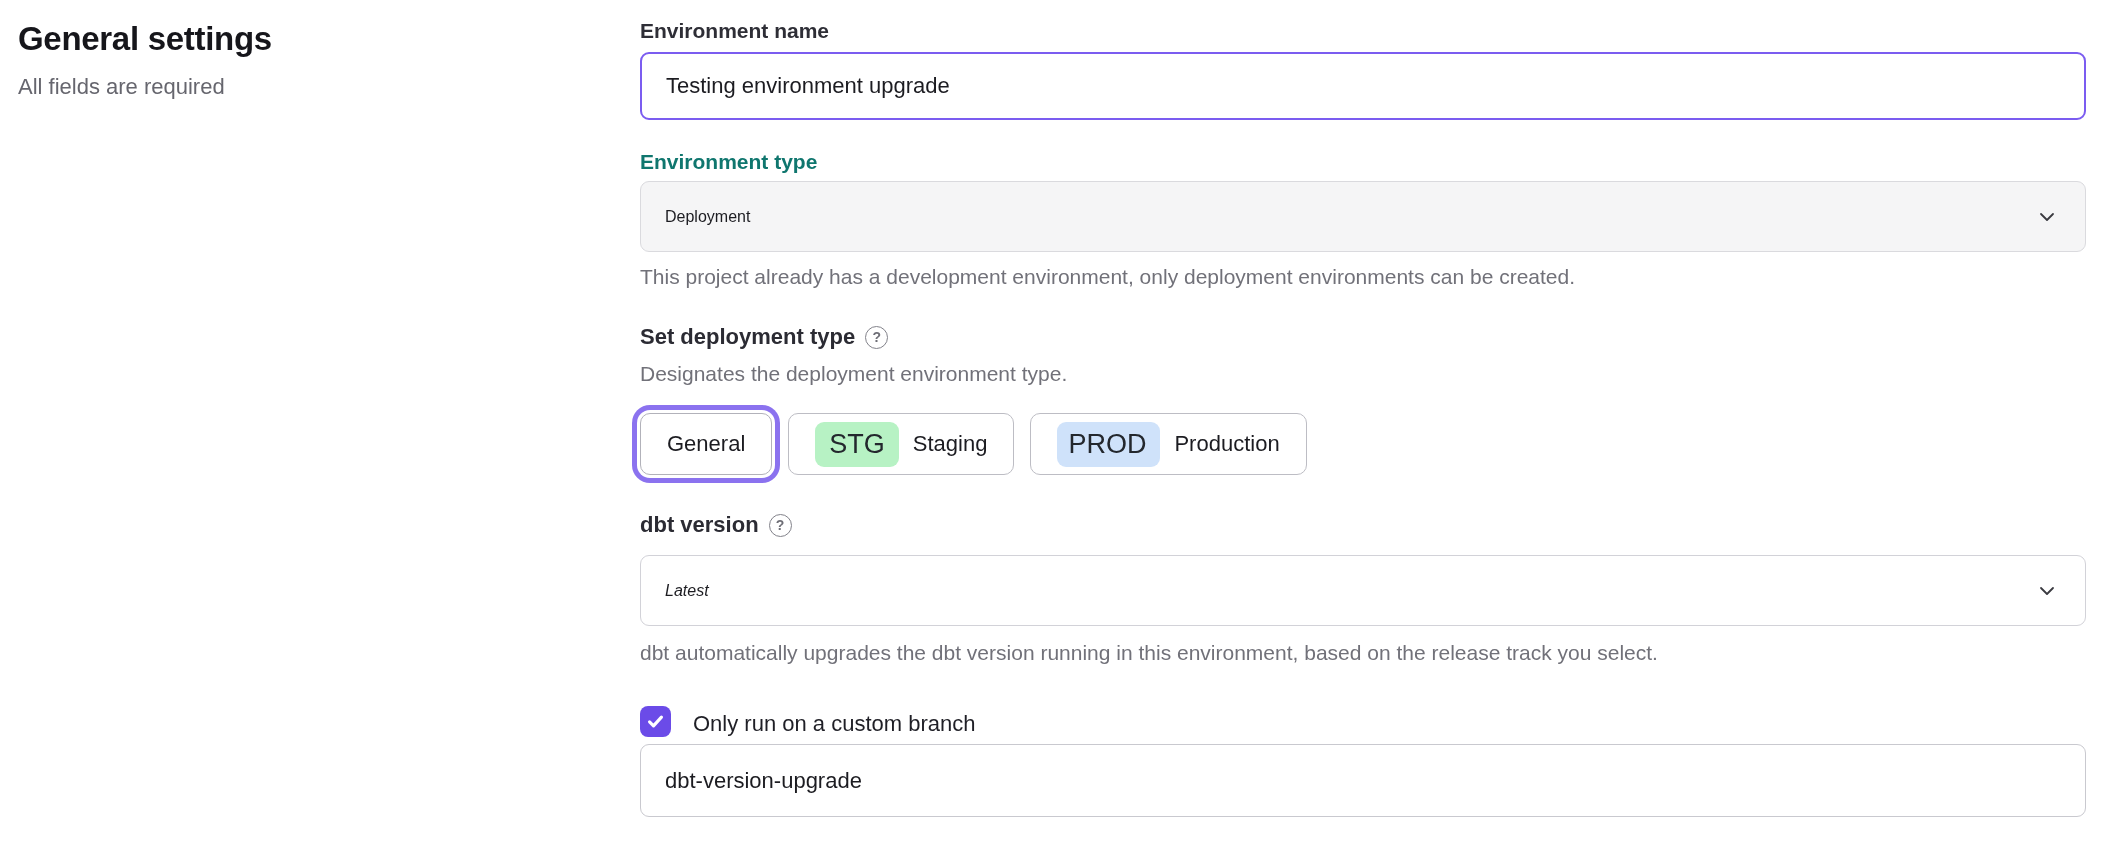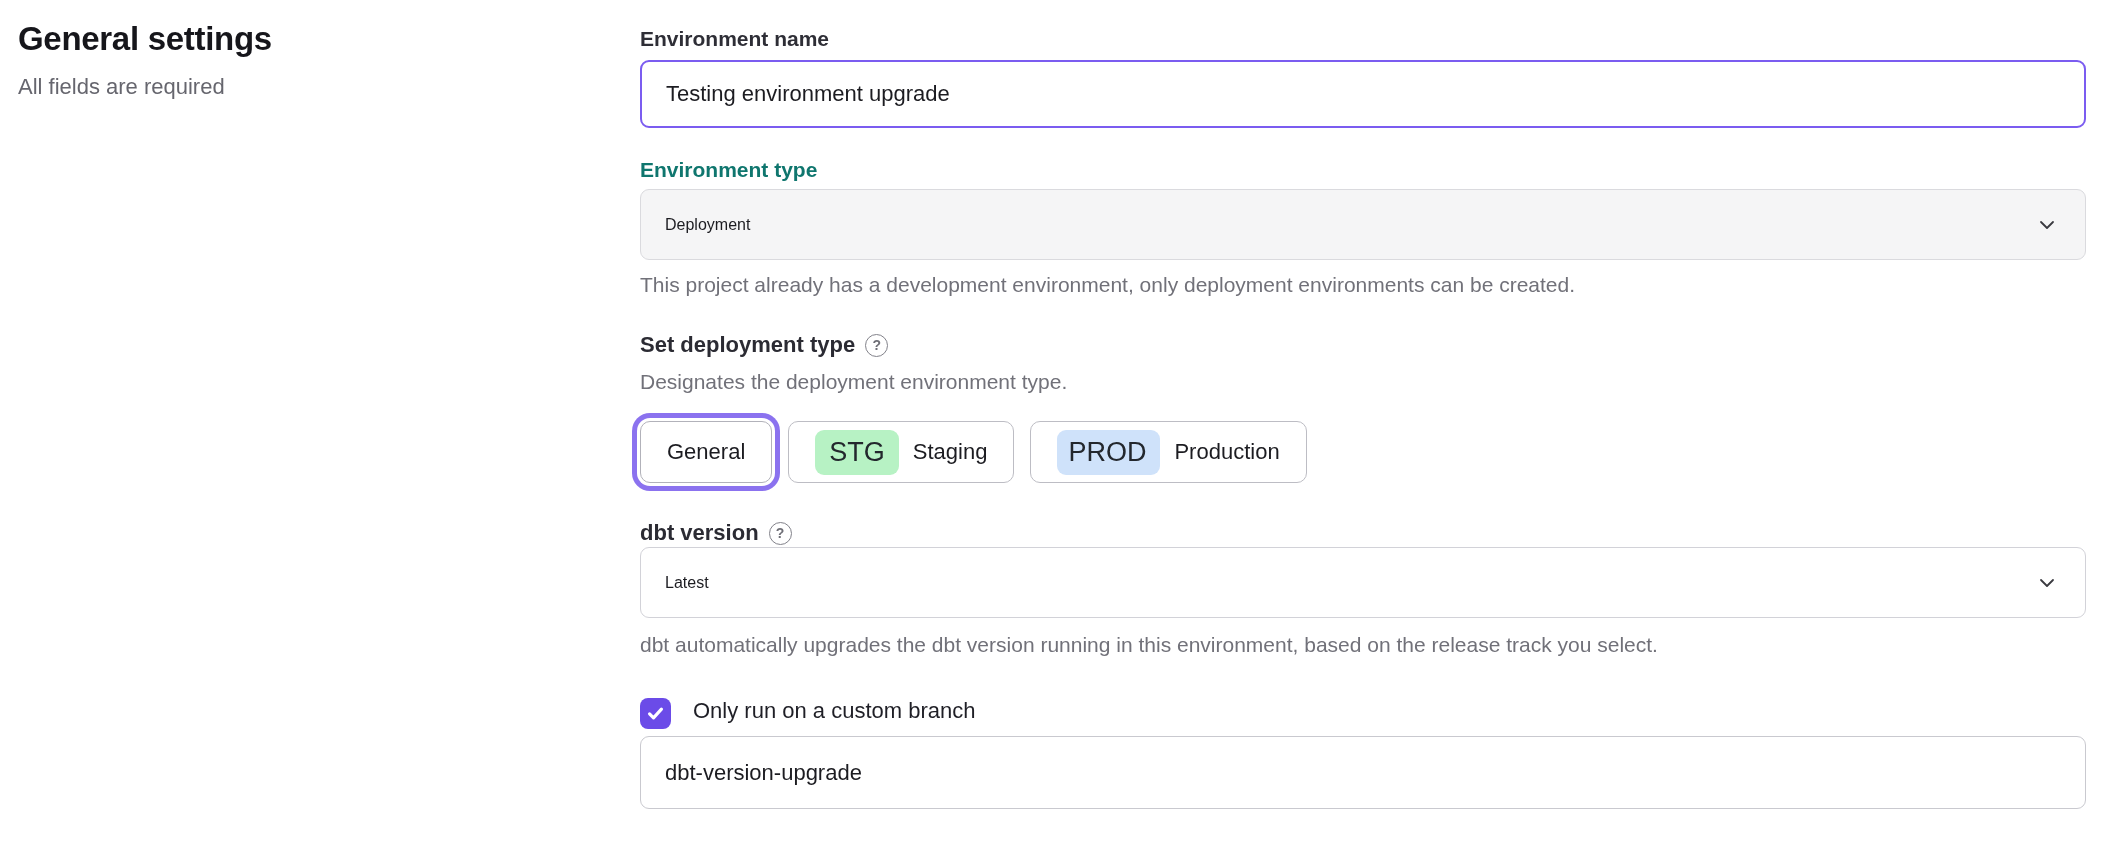--- a/index.html
+++ b/index.html
@@ -11,21 +11,21 @@
     color: #1c1c21;
   }
   .page { position: relative; width: 2116px; height: 824px; border-radius: 17px; }
 
   
   .left-col { position: absolute; left: 18px; top: 20px; width: 560px; }
   .page-title { font-size: 33px; font-weight: 700; color: #16161b; letter-spacing: -0.3px; }
   .page-subtitle { margin-top: 16px; font-size: 22px; color: #66666e; }
 
   
-  .form-col { position: absolute; left: 640px; top: 12px; width: 1446px; }
+  .form-col { position: absolute; left: 640px; top: 4px; width: 1446px; }
 
   .field-label {
     font-size: 21px; font-weight: 600; color: #2e2e36;
     line-height: 26px; margin-top: 14px;
   }
   .field-label.disabled { color: #0f766e; }
 
   .section-heading {
     display: flex; align-items: center; gap: 10px;
     font-size: 22px; font-weight: 600; color: #2b2b33; line-height: 28px;
@@ -74,39 +74,39 @@
     box-shadow: 0 0 0 3px #ffffff, 0 0 0 8px #8b72ef;
   }
   .dep-badge {
     display: inline-flex; align-items: center; justify-content: center;
     padding: 7px 14px; border-radius: 9px;
     font-size: 27px; font-weight: 500; color: #23272d;
   }
   .dep-label { font-weight: 400; }
 
   
-  .checkbox-row { display: flex; align-items: flex-start; gap: 22px; margin-top: 40px; }
+  .checkbox-row { display: flex; align-items: flex-end; gap: 22px; margin-top: 40px; }
   .checkbox {
     width: 31px; height: 31px; border-radius: 8px;
     background: #6b4be8; display: flex; align-items: center; justify-content: center;
     cursor: pointer; flex: 0 0 auto;
   }
   .checkbox svg { width: 19px; height: 19px; }
   .checkbox-label { font-size: 22px; font-weight: 500; color: #1f1f26; cursor: pointer; }
 
   
   .mt-env-name   { margin-top: 14px; }
   .mt-input-1    { margin-top: 8px; }
   .mt-env-type   { margin-top: 29px; }
   .mt-select-1   { margin-top: 6px; }
   .mt-helper-1   { margin-top: 11px; }
   .mt-heading-1  { margin-top: 33px; }
   .mt-helper-2   { margin-top: 9px; }
   .mt-heading-2  { margin-top: 28px; }
-  .mt-select-2   { margin-top: 0; }
+  .mt-select-2   { margin-top: 16px; font-style: italic; }
   .mt-helper-3   { margin-top: 13px; }
   .mt-branch-lbl { margin-top: 27px; }
   .mt-input-2    { margin-top: 7px; }
 </style>
 </head>
 <body>
 
 <div class="page">
 
   <div class="left-col">

